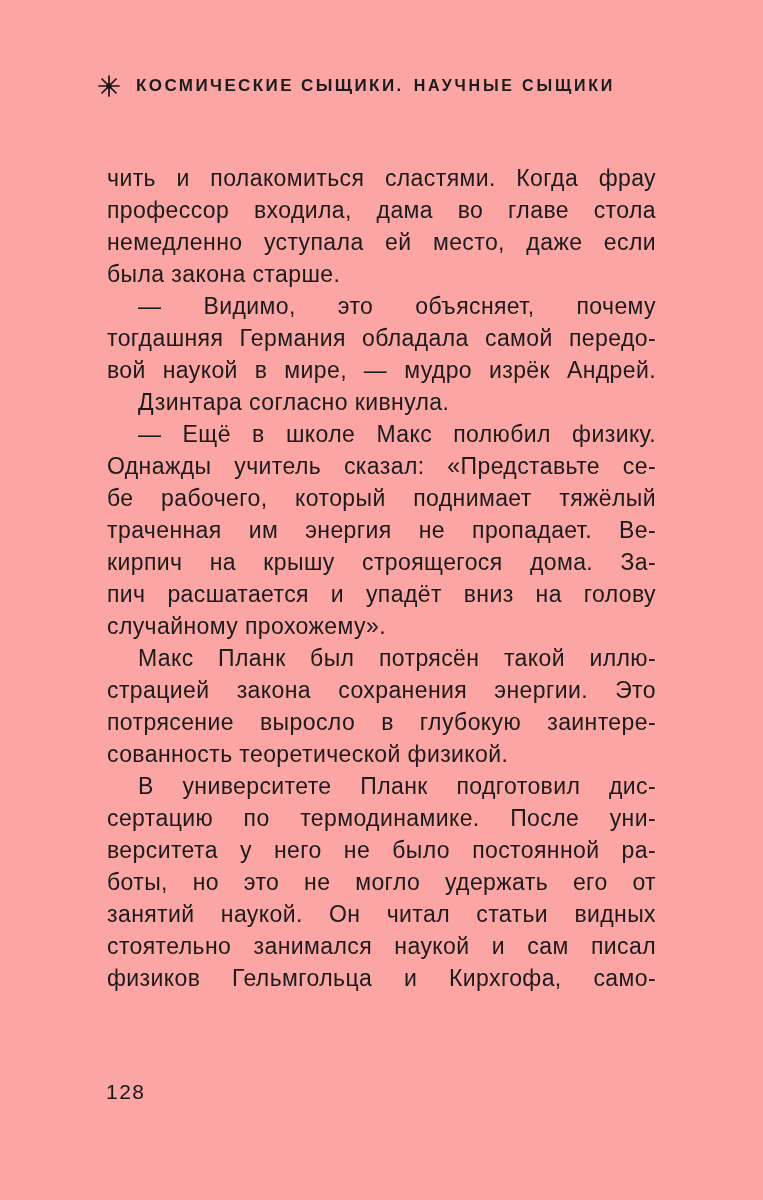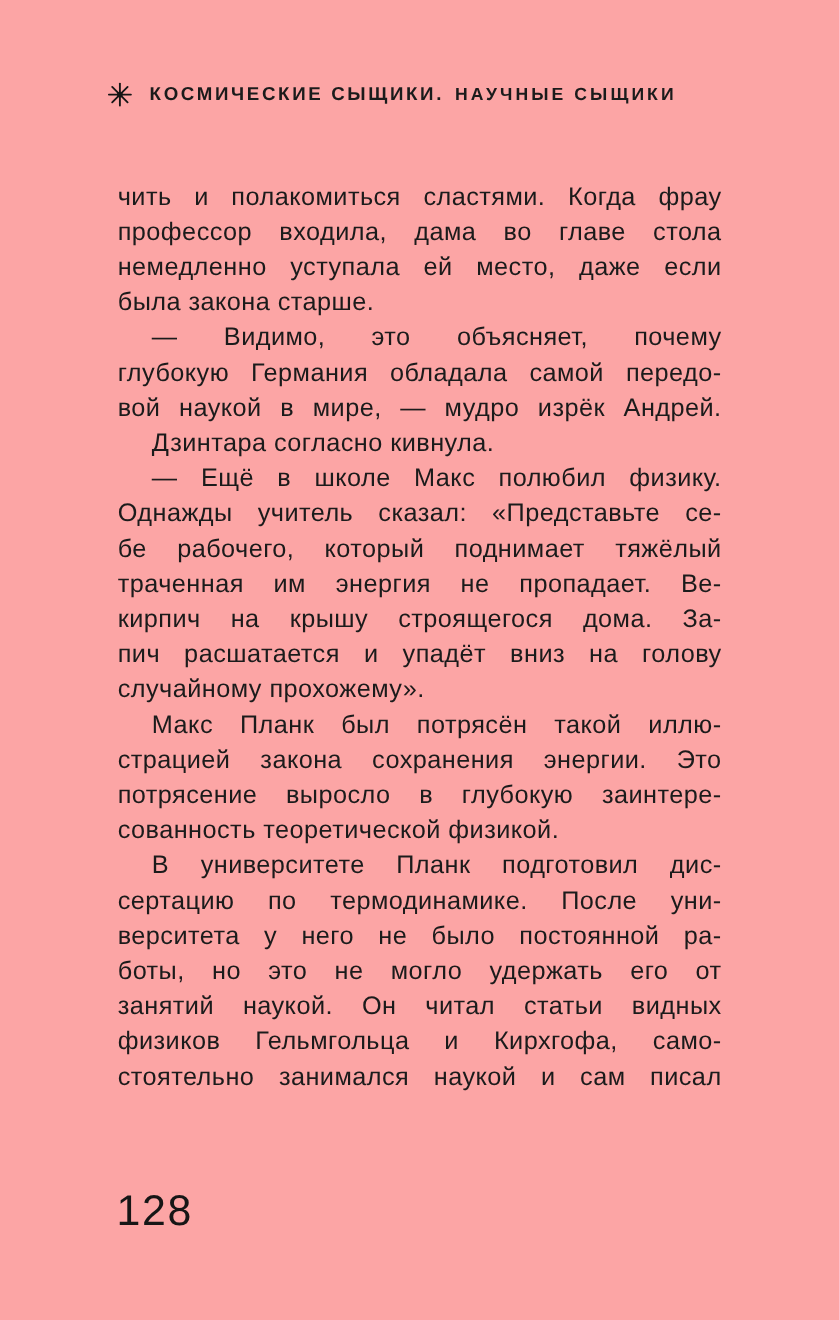--- a/index.html
+++ b/index.html
@@ -65,21 +65,21 @@
     text-align-last: justify;
     -moz-text-align-last: justify;
   }
   .line.indent { text-indent: 31px; }
   .page-footer {
     position: absolute;
     top: 1080px;
     left: 106px;
   }
   .page-number {
-    font-size: 39px;
+    font-size: 21px;
     letter-spacing: 1.5px;
     color: #161616;
   }
 </style>
 </head>
 <body>
 
 <div class="page">
 
   <header class="page-header">
@@ -102,21 +102,21 @@
 
   <main class="body-text" id="body-text">
       <div class="paragraph">
         <div class="line j">чить и полакомиться сластями. Когда фрау</div>
         <div class="line j">профессор входила, дама во главе стола</div>
         <div class="line j">немедленно уступала ей место, даже если</div>
         <div class="line">была закона старше.</div>
       </div>
       <div class="paragraph">
         <div class="line j indent">— Видимо, это объясняет, почему</div>
-        <div class="line j">глубокую Германия обладала самой передо-</div>
+        <div class="line j">тогдашняя Германия обладала самой передо-</div>
         <div class="line j">вой наукой в мире, — мудро изрёк Андрей.</div>
       </div>
       <div class="paragraph">
         <div class="line indent">Дзинтара согласно кивнула.</div>
       </div>
       <div class="paragraph">
         <div class="line j indent">— Ещё в школе Макс полюбил физику.</div>
         <div class="line j">Однажды учитель сказал: «Представьте се-</div>
         <div class="line j">бе рабочего, который поднимает тяжёлый</div>
         <div class="line j">траченная им энергия не пропадает. Ве-</div>
@@ -129,22 +129,22 @@
         <div class="line j">страцией закона сохранения энергии. Это</div>
         <div class="line j">потрясение выросло в глубокую заинтере-</div>
         <div class="line">сованность теоретической физикой.</div>
       </div>
       <div class="paragraph">
         <div class="line j indent">В университете Планк подготовил дис-</div>
         <div class="line j">сертацию по термодинамике. После уни-</div>
         <div class="line j">верситета у него не было постоянной ра-</div>
         <div class="line j">боты, но это не могло удержать его от</div>
         <div class="line j">занятий наукой. Он читал статьи видных</div>
+        <div class="line j">стоятельно занимался наукой и сам писал</div>
         <div class="line j">физиков Гельмгольца и Кирхгофа, само-</div>
-        <div class="line j">стоятельно занимался наукой и сам писал</div>
       </div>
     </main>
 
   <footer class="page-footer">
     <span class="page-number">128</span>
   </footer>
 
 </div>
 
 </body></html>

